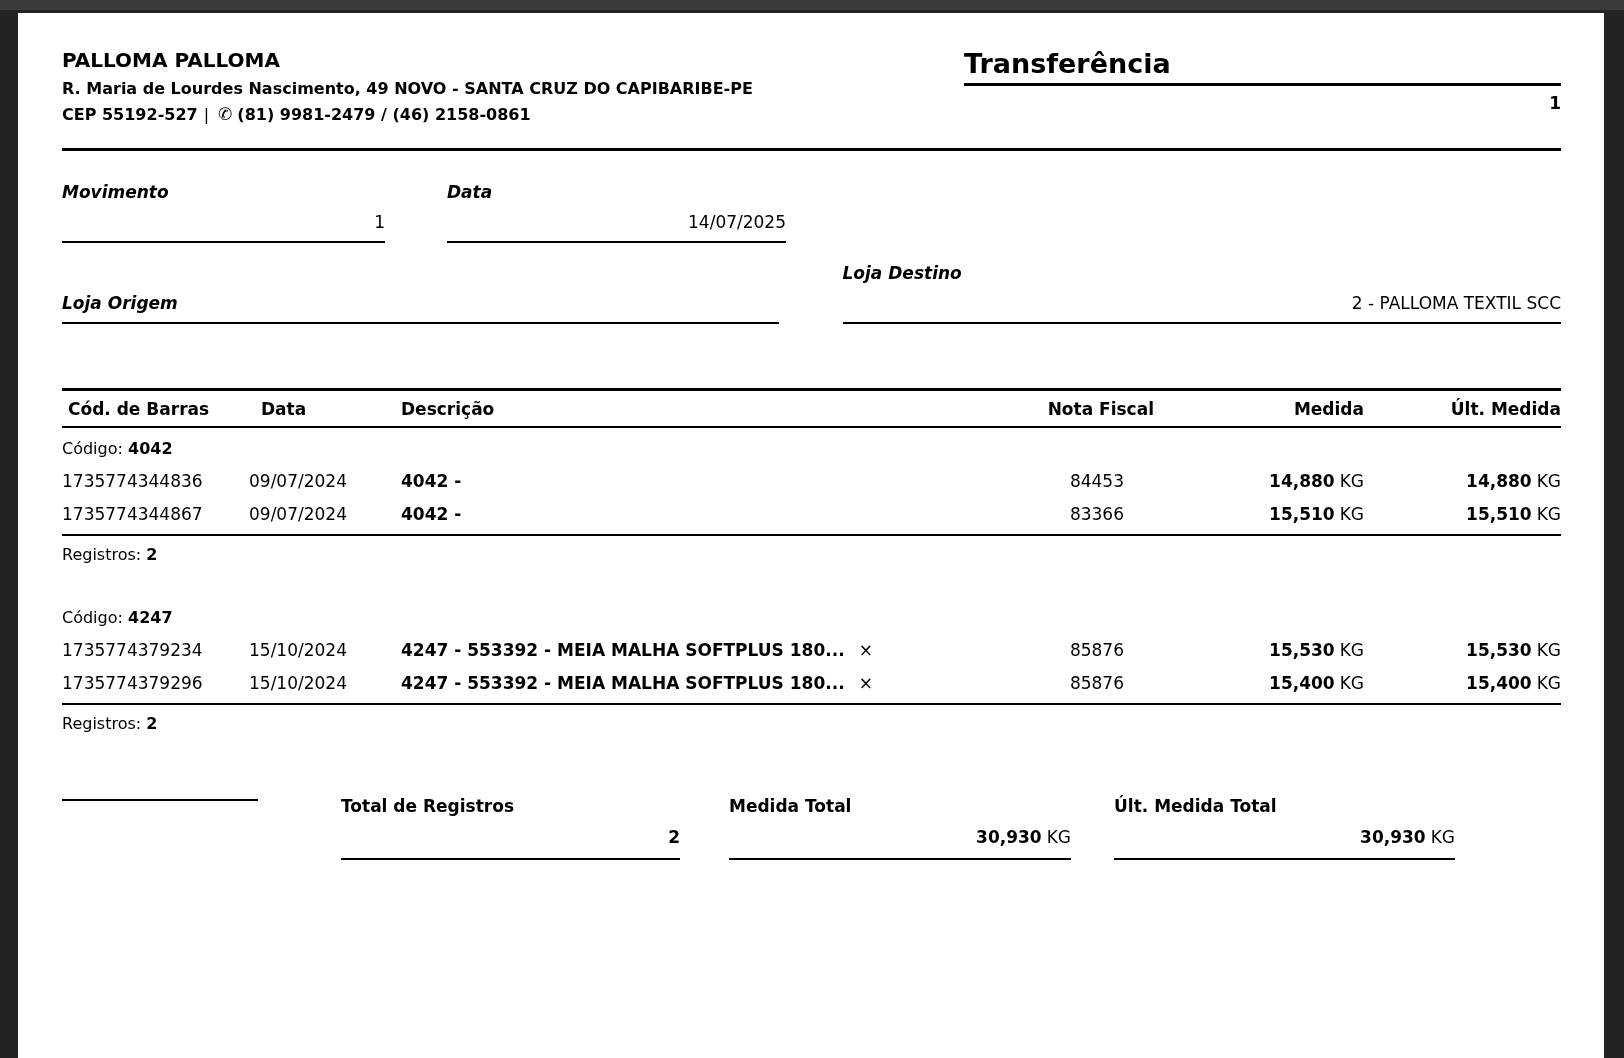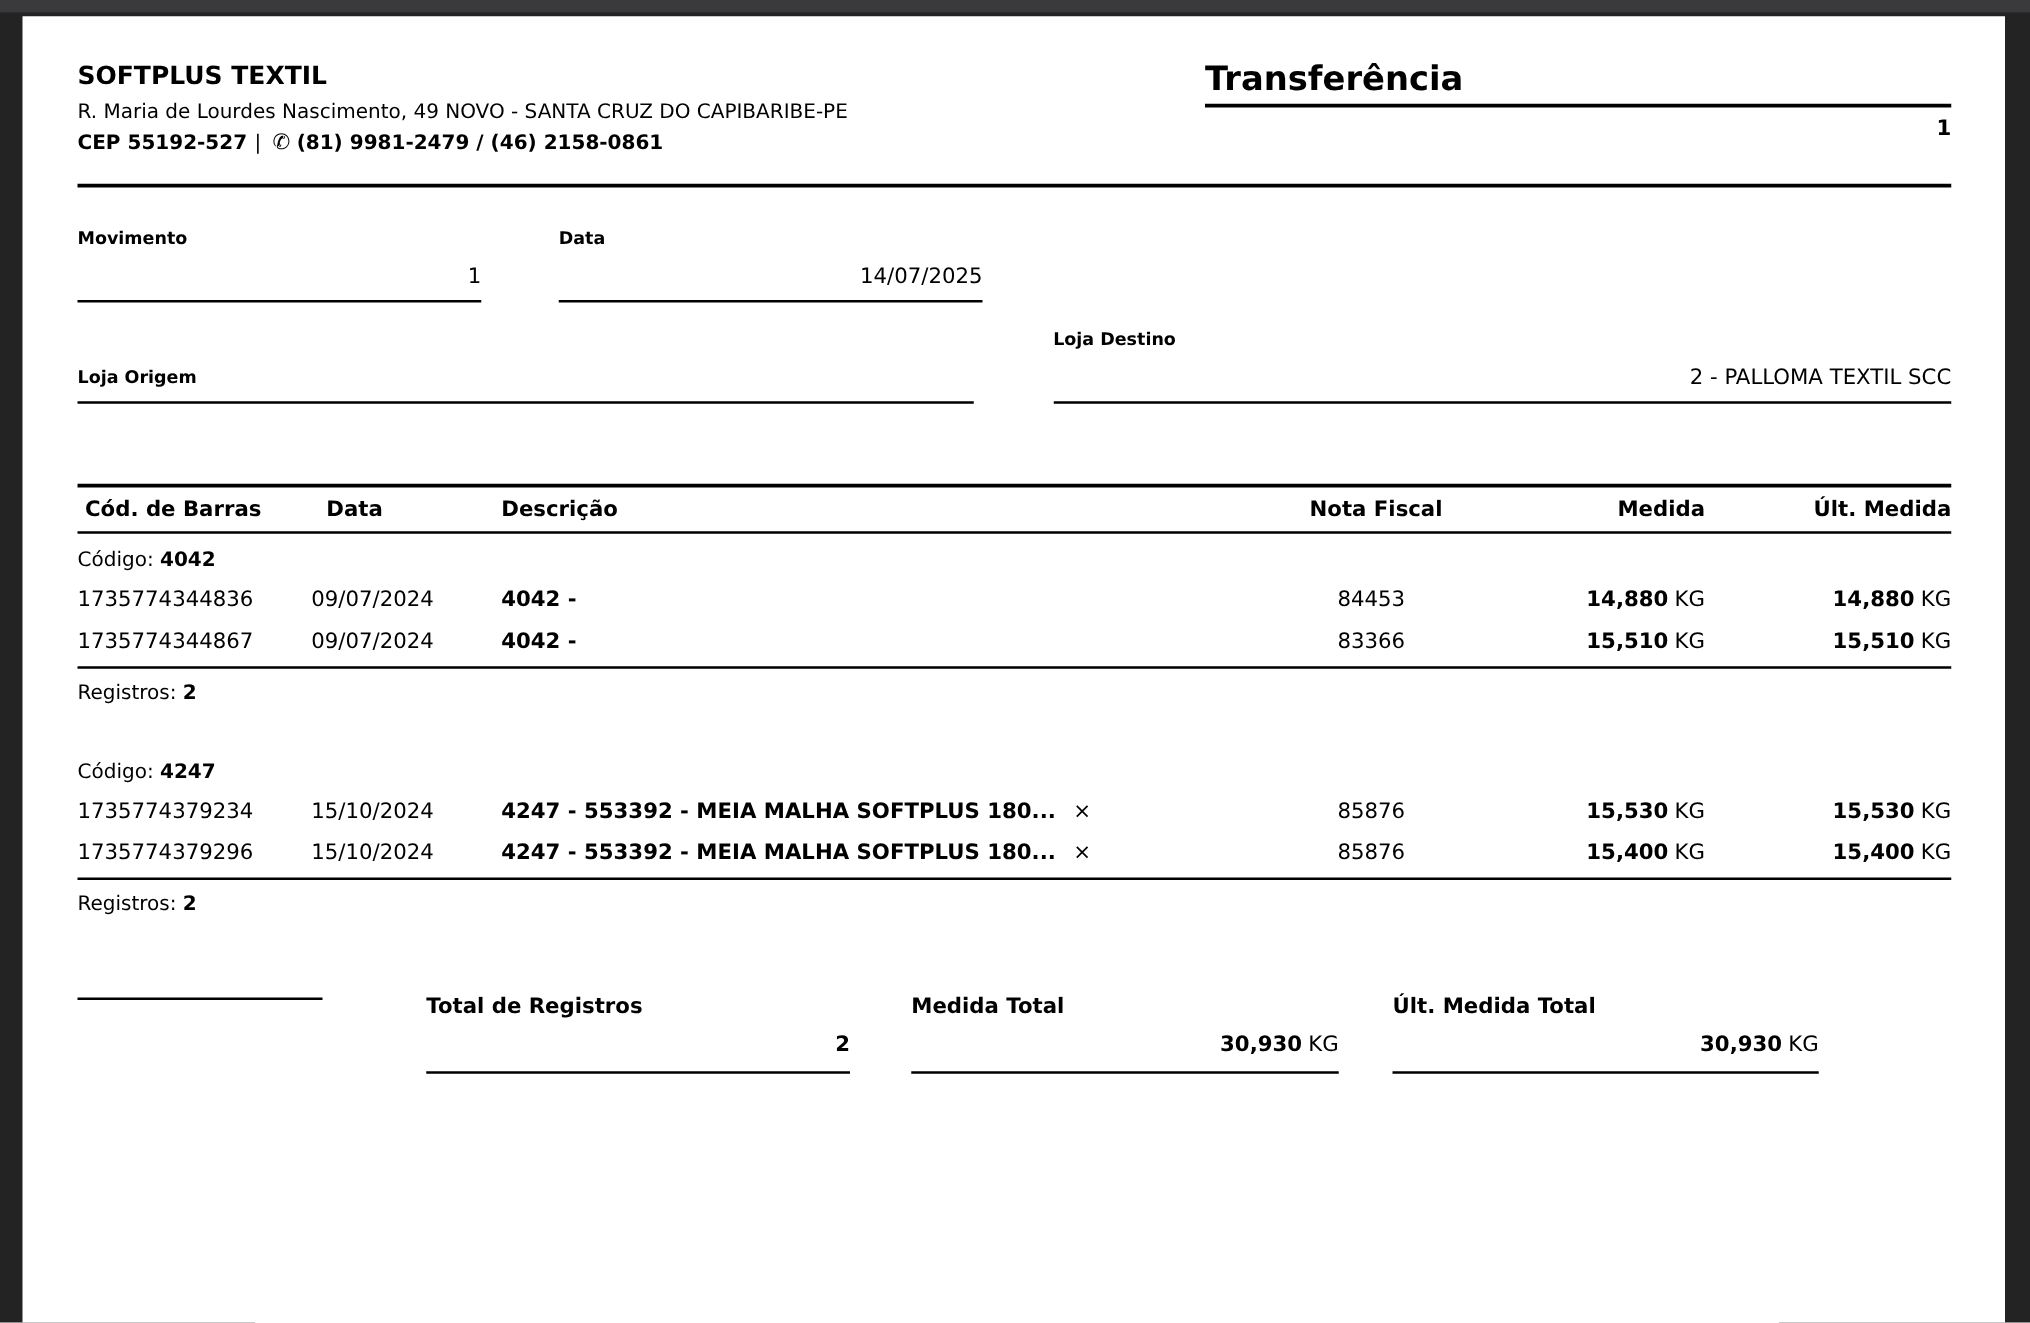--- a/index.html
+++ b/index.html
@@ -17,38 +17,38 @@
   }
   .page{
     position:absolute;left:18px;top:13px;width:1586px;height:1045px;
     background:#ffffff;
   }
   .content{padding:35px 43px 0 44px;}
 
   
   .header-row{display:flex;justify-content:space-between;align-items:flex-start;}
   .company-name{font-size:20px;font-weight:bold;line-height:24px;}
-  .company-address{font-size:16px;font-weight:normal;margin-top:7px;line-height:20px;}
+  .company-address{font-size:16px;font-weight:bold;margin-top:7px;line-height:20px;}
   .company-contact{font-size:16px;font-weight:bold;margin-top:5px;line-height:20px;}
   .company-contact .sep{margin:0 9px 0 6px;font-weight:normal;}
   .company-contact .phone-ico{font-weight:normal;margin-right:5px;font-size:17px;}
   .title-block{width:597px;flex:0 0 auto;}
   .report-title{
     font-size:27px;font-weight:bold;line-height:32px;
     border-bottom:3px solid #000;padding-bottom:3px;
   }
   .page-number{text-align:right;font-size:17px;font-weight:bold;margin-top:7px;}
   .header-divider{height:3px;background:#000;margin-top:23px;}
 
   
   .fields-row{display:flex;}
   .row1{margin-top:31px;}
   .row2{margin-top:20px;align-items:flex-end;}
   .field{border-bottom:2px solid #000;padding-bottom:8px;}
-  .field-label{font-size:14px;font-weight:bold;line-height:21px;}
+  .field-label{font-size:17px;font-weight:bold;line-height:21px;font-style:italic;}
   .field-value{font-size:17px;text-align:right;margin-top:9px;line-height:21px;min-height:21px;}
   .f-movimento{width:323px;}
   .f-data{width:339px;margin-left:62px;}
   .f-origem{width:724px;}
   .f-destino{width:726px;margin-left:64px;}
 
   
   .table{margin-top:64px;}
   .t-toprule{height:3px;background:#000;}
   .t-headrule{height:2px;background:#000;}
@@ -86,21 +86,21 @@
 </head>
 <body>
 
 <div class="top-strip"></div>
 
 <div class="page">
   <div class="content">
 
     <div class="header-row">
       <div class="company">
-        <div class="company-name">SOFTPLUS TEXTIL</div>
+        <div class="company-name">PALLOMA PALLOMA</div>
         <div class="company-address">R. Maria de Lourdes Nascimento, 49 NOVO - SANTA CRUZ DO CAPIBARIBE-PE</div>
         <div class="company-contact">
           <span>CEP 55192-527</span><span class="sep">|</span><span class="phone-ico">✆</span><span>(81) 9981-2479 / (46) 2158-0861</span>
         </div>
       </div>
       <div class="title-block">
         <div class="report-title">Transferência</div>
         <div class="page-number">1</div>
       </div>
     </div>

